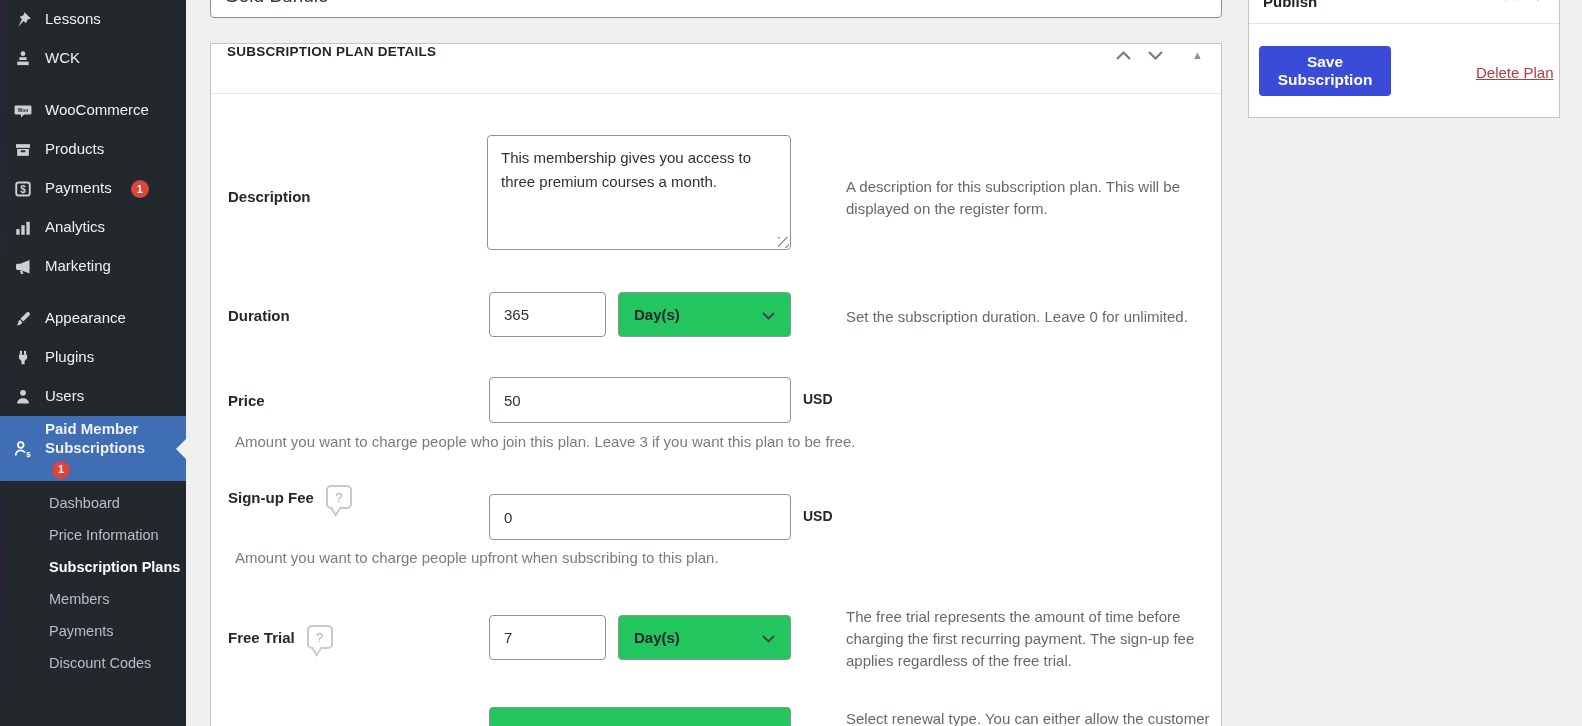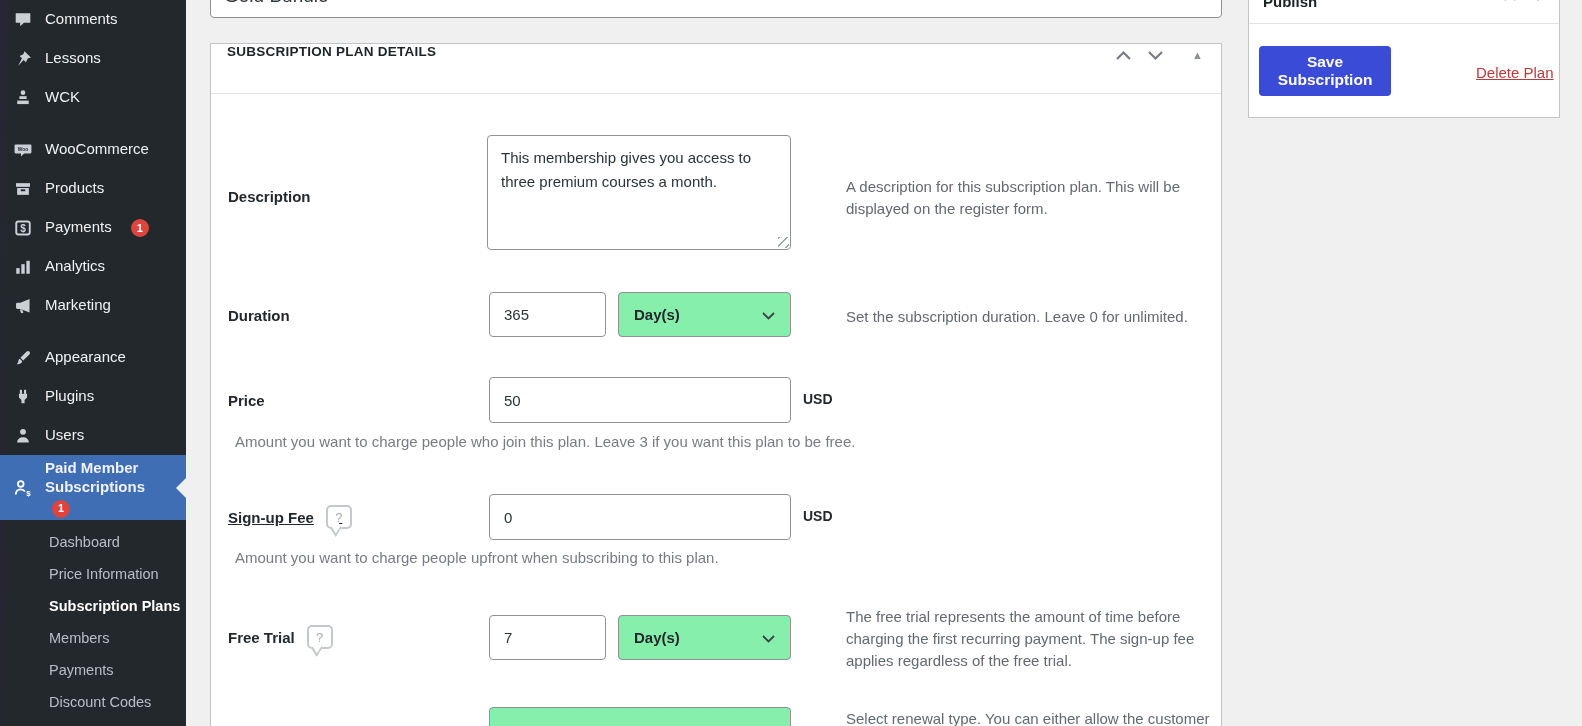--- a/index.html
+++ b/index.html
@@ -51,21 +51,21 @@
        position:relative;background:#fff;cursor:default;}
   .tip::after{content:'';position:absolute;left:3px;bottom:-6px;width:8px;height:8px;background:#fff;
        border-right:2px solid #c5c8cc;border-bottom:2px solid #c5c8cc;transform:rotate(58deg) skewX(25deg);}
   .tinput,.tarea{position:absolute;box-sizing:border-box;border:1px solid #8f9297;border-radius:4px;
        background:#fff;font-family:inherit;font-size:15px;color:#2c3338;}
   .tinput{height:45px;padding:0 14px;}
   .tarea{padding:10px 13px;line-height:1.6;resize:none;overflow:hidden;}
   .resize-corner{position:absolute;width:11px;height:11px;
        background:repeating-linear-gradient(315deg,transparent 0 2px,#9aa0a5 2px 3.5px,transparent 3.5px 6px);}
   .tselect{position:absolute;box-sizing:border-box;height:45px;border:1px solid #8f9297;border-radius:4px;
-       background:#86efac;display:flex;align-items:center;justify-content:space-between;
+       background:#22c55e;display:flex;align-items:center;justify-content:space-between;
        padding:0 15px;font-size:15px;color:#23282d;font-weight:bold;cursor:pointer;}
   .thelp{position:absolute;font-size:15px;color:#646970;line-height:1.45;}
   .thelp.under{color:#787c82;}
   .usd{position:absolute;font-size:14px;font-weight:bold;color:#23282d;}
 
   
   #publish{position:absolute;left:1248px;top:-14px;width:312px;height:132px;box-sizing:border-box;
        background:#fff;border:1px solid #c3c4c7;}
   .pub-header{height:36px;display:flex;align-items:center;padding:0 14px;
        border-bottom:1px solid #e1e3e6;overflow:hidden;}
@@ -77,28 +77,20 @@
        text-decoration:underline;cursor:pointer;}
 </style>
 </head>
 <body style="--active: #3f6eb5; --badge: #dc443c; --btn: #3a4bd8; --del: #b93a3c;">
 
 <div id="sidebar">
   <div id="menu">
       <div class="menu-item">
         <span class="mi-icon">
           <svg viewBox="0 0 16 16" fill="currentColor">
-            <path d="M1.5 2h13v8.5H8.8L5.5 13.6v-3.1H1.5z"></path>
-          </svg>
-        </span>
-        <span class="mi-label">Comments</span>
-      </div>
-      <div class="menu-item">
-        <span class="mi-icon">
-          <svg viewBox="0 0 16 16" fill="currentColor">
             <path d="M9.3 1l5.7 5.7-2.8.9-1.6 3.3-2.1-2.1-4.9 5.5 3.5-6.9-2.1-2.1 3.3-1.6z"></path>
           </svg>
         </span>
         <span class="mi-label">Lessons</span>
       </div>
       <div class="menu-item">
         <span class="mi-icon">
           <svg viewBox="0 0 16 16" fill="currentColor">
             <circle cx="8" cy="3.3" r="2.1"></circle>
             <path d="M4.8 6.4h6.4v2.5H4.8z"></path>
@@ -261,21 +253,21 @@
     </div>
     <div class="thelp" style="left:635px;top:212px;white-space:nowrap;">Set the subscription duration. Leave 0 for unlimited.</div>
 
     <div class="flabel" style="left:17px;top:293px;">
       <span>Price</span>
     </div>
     <input class="tinput" style="left: 278px; top: 283px; width: 302px; height: 46px;" value="50">
     <span class="usd" style="left:592px;top:297px;">USD</span>
     <div class="thelp under" style="left:24px;top:337px;white-space:nowrap;">Amount you want to charge people who join this plan. Leave 3 if you want this plan to be free.</div>
 
-    <div class="flabel" style="left:17px;top:410px;text-decoration:underline;">
+    <div class="flabel" style="left:17px;top:390px;">
       <span>Sign-up Fee</span>
       <span class="tip">?</span>
     </div>
     <input class="tinput" style="left: 278px; top: 400px; width: 302px; height: 46px;" value="0">
     <span class="usd" style="left:592px;top:414px;">USD</span>
     <div class="thelp under" style="left:24px;top:453px;white-space:nowrap;">Amount you want to charge people upfront when subscribing to this plan.</div>
 
     <div class="flabel" style="left:17px;top:530px;">
       <span>Free Trial</span>
       <span class="tip">?</span>

